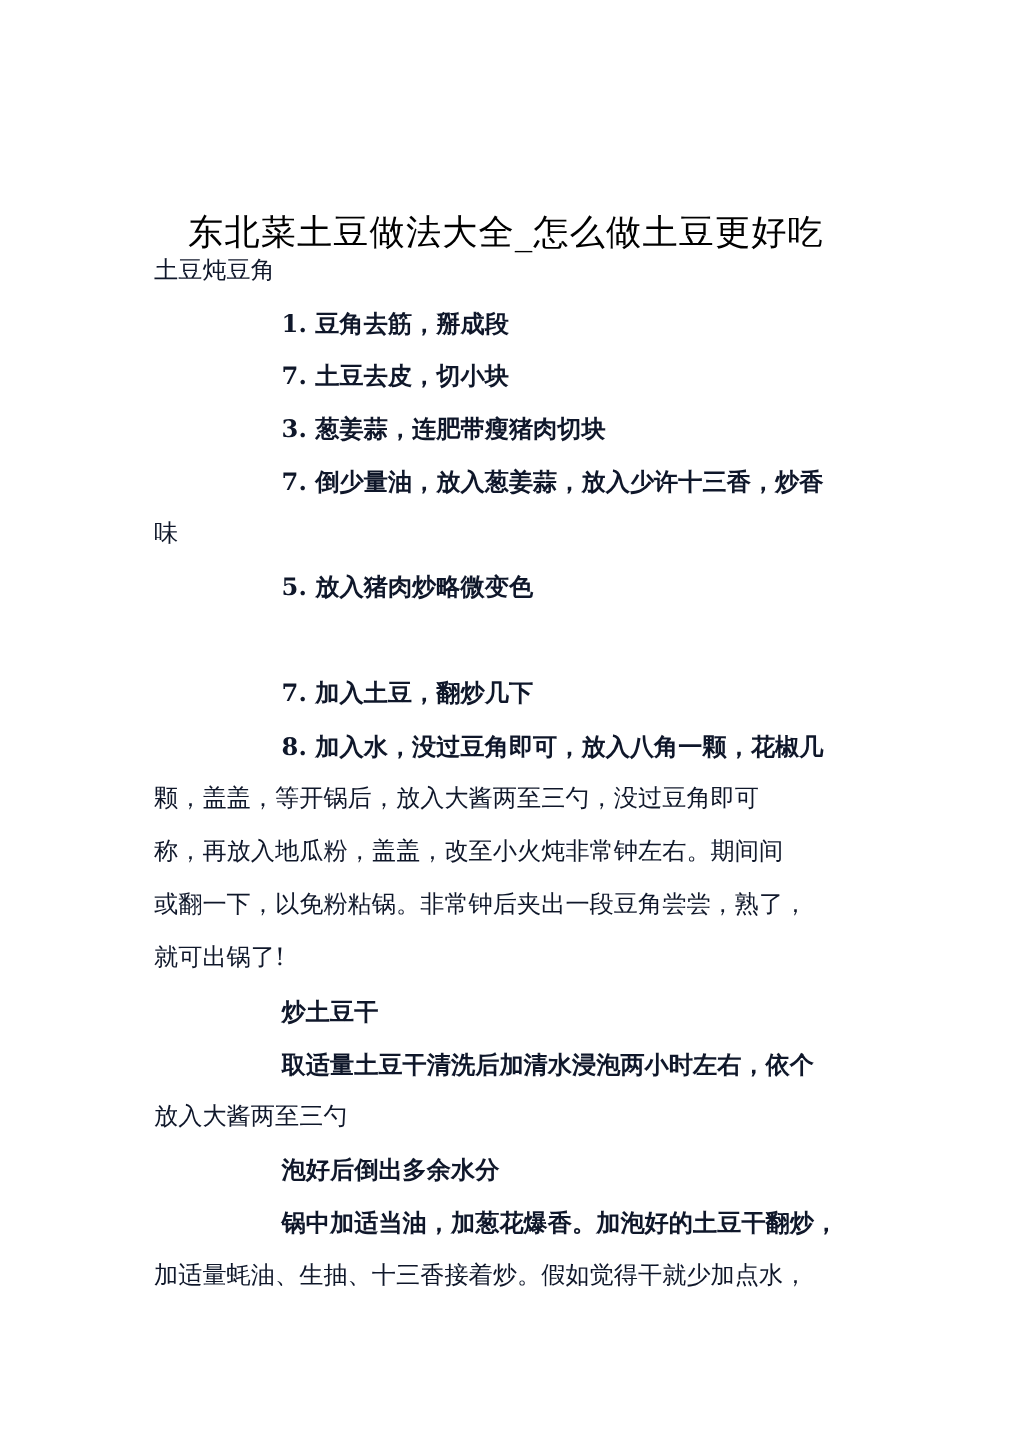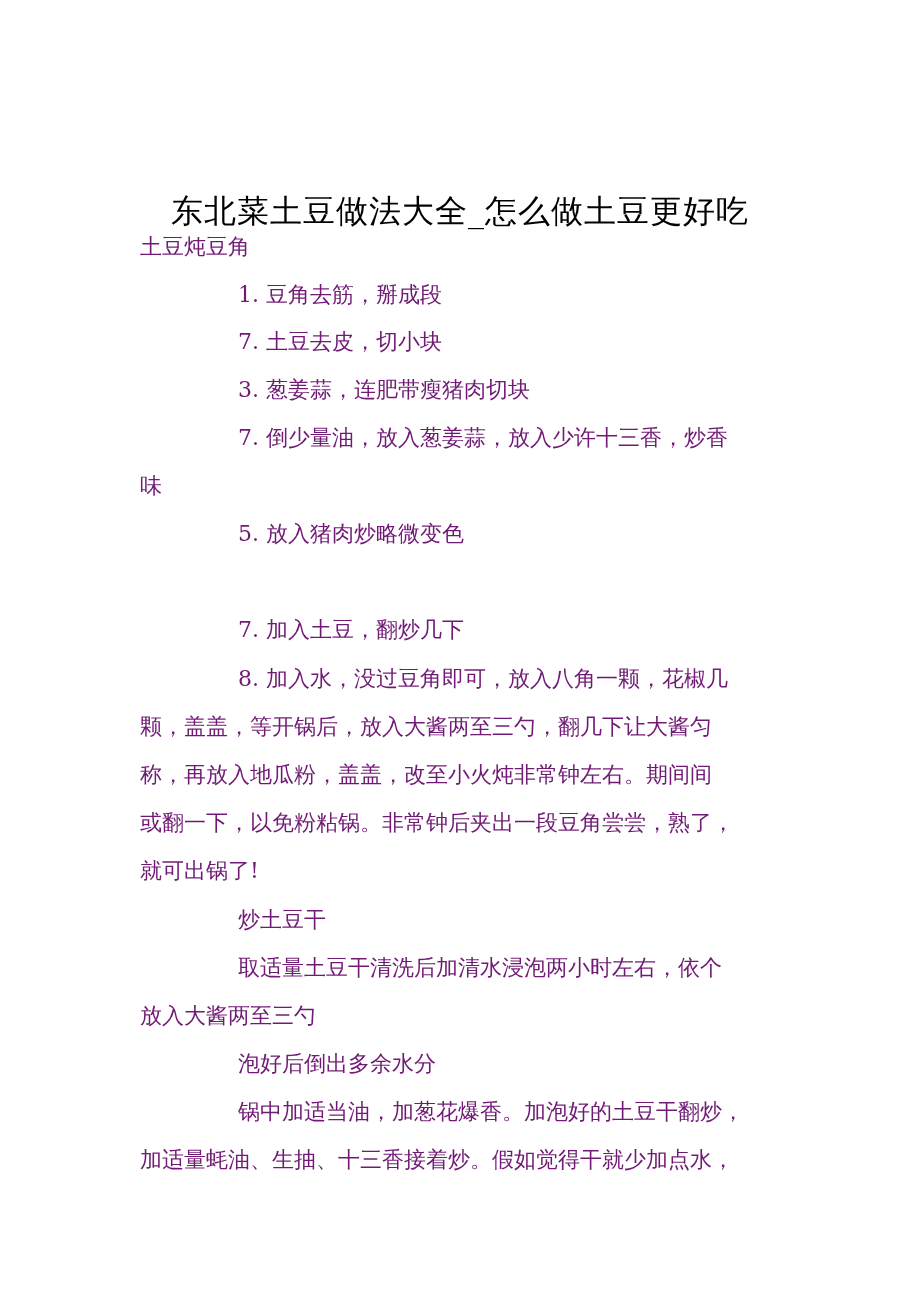--- a/index.html
+++ b/index.html
@@ -1,39 +1,39 @@
 <!DOCTYPE html>
 <html><head>
 <meta charset="utf-8">
 <style>
   html, body { margin: 0; padding: 0; background: #ffffff; }
   body { width: 920px; height: 1302px; position: relative; overflow: hidden;
          font-family: "DejaVu Serif", "Liberation Serif", serif; color: #111111; }
   .page { position: absolute; left: 0; top: 0; width: 920px; height: 1302px; background: #fff; }
   .title { position: absolute; left: 0; width: 920px; top: 146px; text-align: center;
            font-size: 32px; line-height: 44px; letter-spacing: 1px; color: #000; white-space: nowrap; margin-top: 43px; }
-  .line { position: absolute; left: 140px; font-size: 22px; line-height: 30px; white-space: nowrap; color: #701a75; }
-  .indent { left: 238px; }
+  .line { position: absolute; left: 140px; font-size: 22px; line-height: 30px; white-space: nowrap; color: #0f172a; }
+  .indent { left: 256px; font-weight: bold; }
 </style>
 </head>
 <body>
 
 <div class="page">
   <div class="title">东北菜土豆做法大全_怎么做土豆更好吃</div>
 
   <div class="line" style="top:232px">土豆炖豆角</div>
   <div class="line indent" style="top:280px">1.  豆角去筋，掰成段</div>
   <div class="line indent" style="top:327px">7.  土豆去皮，切小块</div>
   <div class="line indent" style="top:375px">3.  葱姜蒜，连肥带瘦猪肉切块</div>
   <div class="line indent" style="top:423px">7. 倒少量油，放入葱姜蒜，放入少许十三香，炒香</div>
   <div class="line" style="top:471px">味</div>
   <div class="line indent" style="top:519px">5.  放入猪肉炒略微变色</div>
   <div class="line indent" style="top:615px">7.  加入土豆，翻炒几下</div>
   <div class="line indent" style="top:664px">8. 加入水，没过豆角即可，放入八角一颗，花椒几</div>
-  <div class="line" style="top:712px">颗，盖盖，等开锅后，放入大酱两至三勺，翻几下让大酱匀</div>
+  <div class="line" style="top:712px">颗，盖盖，等开锅后，放入大酱两至三勺，没过豆角即可</div>
   <div class="line" style="top:808px">或翻一下，以免粉粘锅。非常钟后夹出一段豆角尝尝，熟了，</div>
   <div class="line" style="top:760px">称，再放入地瓜粉，盖盖，改至小火炖非常钟左右。期间间</div>
   <div class="line" style="top:856px">就可出锅了!</div>
 
   <div class="line indent" style="top:905px">炒土豆干</div>
   <div class="line indent" style="top:953px">取适量土豆干清洗后加清水浸泡两小时左右，依个</div>
   <div class="line" style="top:1001px">放入大酱两至三勺</div>
   <div class="line indent" style="top:1049px">泡好后倒出多余水分</div>
   <div class="line" style="top:1145px">加适量蚝油、生抽、十三香接着炒。假如觉得干就少加点水，</div>
   <div class="line indent" style="top:1097px">锅中加适当油，加葱花爆香。加泡好的土豆干翻炒，</div>

